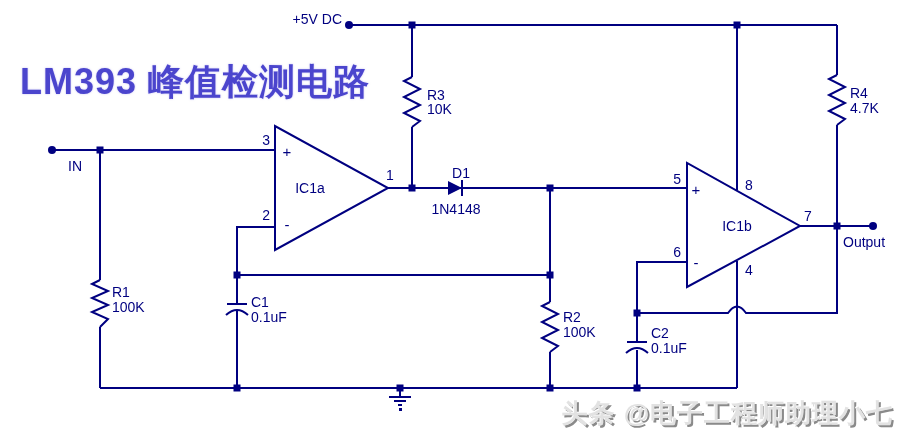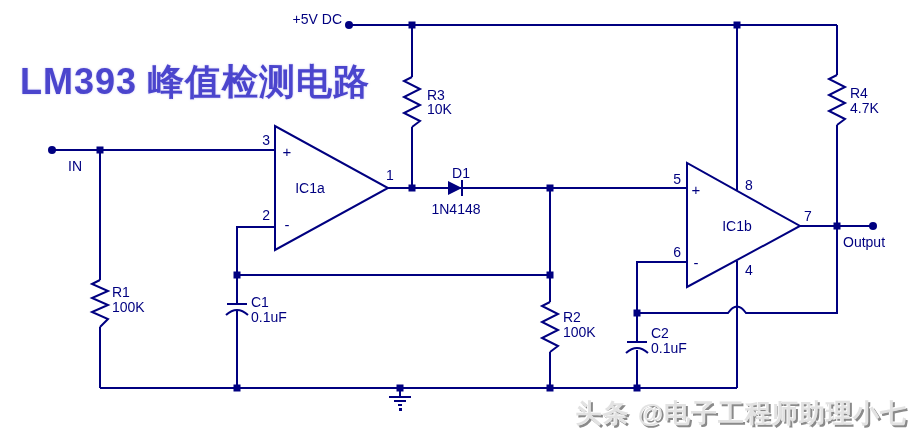--- a/index.html
+++ b/index.html
@@ -24,21 +24,21 @@
   .anch-mid{text-anchor:middle;}
   #circuit-title{
     position:absolute;left:20px;top:58px;
     font-size:36px;font-weight:bold;letter-spacing:1px;
     color:var(--title,#4b45cd);
     text-shadow:0 0 2px rgba(140,130,230,.55);
     white-space:nowrap;
     text-align:right;
   }
   #watermark{
-    position:absolute;right:6px;top:396px;
+    position:absolute;right:20px;top:396px;
     font-size:26px;font-weight:bold;letter-spacing:1px;
     color:var(--watermark-fill,#e2e2e2);
     text-shadow:-1px -1px 0 #ffffff,2px 2px 0 var(--watermark-shadow,#8a8a8a);
     white-space:nowrap;
   }
 </style>
 </head>
 <body>
 
 <div id="stage">

